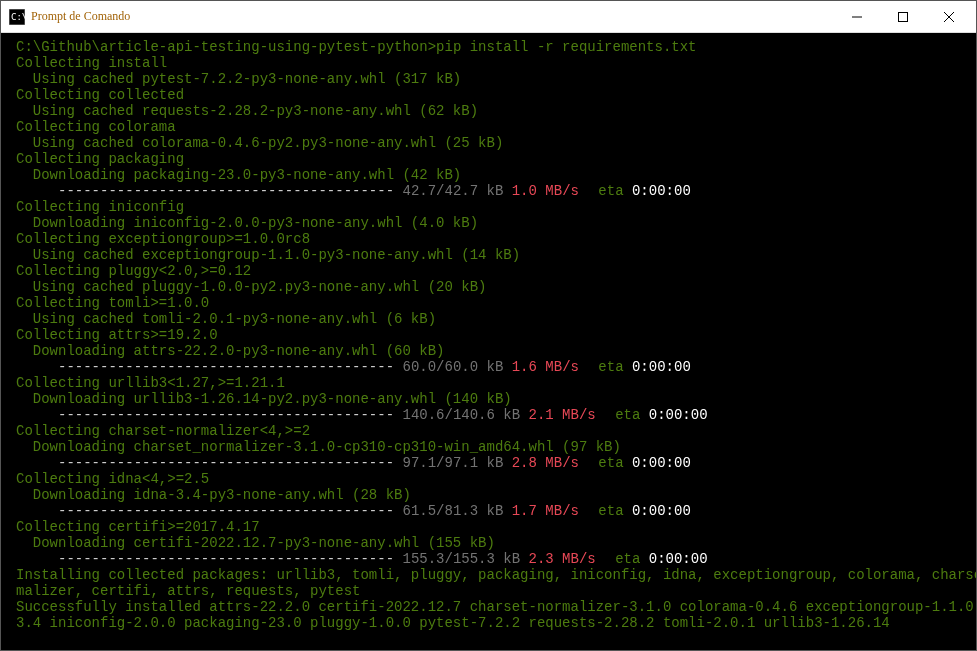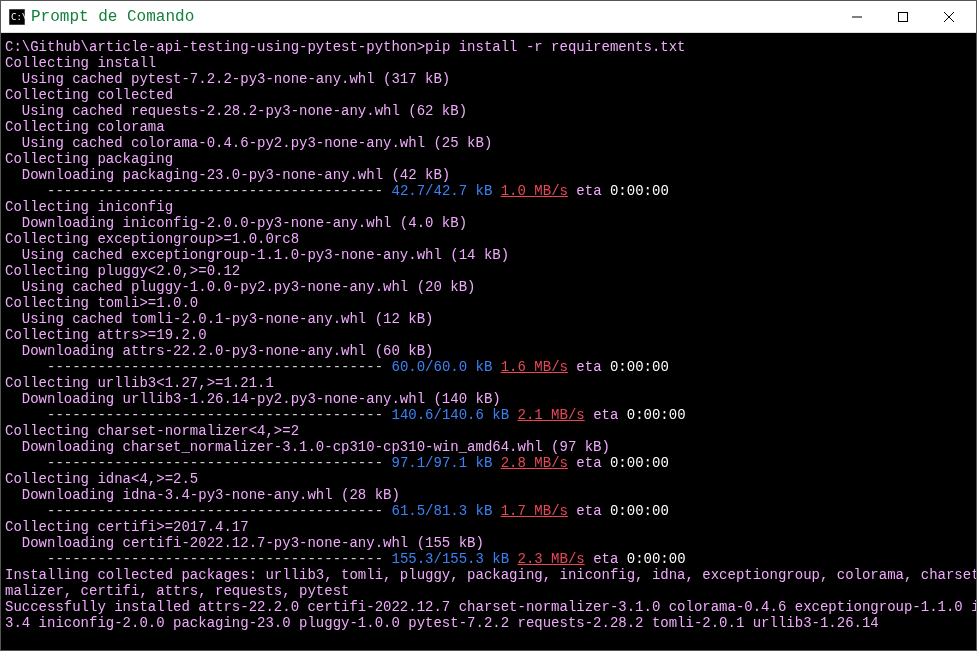--- a/index.html
+++ b/index.html
@@ -29,23 +29,23 @@
     .titlebar-icon {
       width: 16px;
       height: 16px;
       margin-right: 6px;
       display: flex;
       align-items: center;
       justify-content: center;
     }
     .titlebar-icon svg { width: 16px; height: 16px; }
     .titlebar-title {
-      font-family: Liberation Mono, monospace;
-      font-size: 16px;
-      color: #15803d;
+      font-family: Liberation Serif, serif;
+      font-size: 12px;
+      color: #a16207;
       flex: 1;
     }
     .titlebar-controls { display: flex; }
     .titlebar-btn {
       width: 46px;
       height: 30px;
       display: flex;
       align-items: center;
       justify-content: center;
       font-family: 'Segoe UI', sans-serif;
@@ -58,23 +58,23 @@
       flex: 1;
       background: #000;
       color: #ccc;
       font-size: 14px;
       line-height: 16px;
       padding: 6px 4px;
       overflow: hidden;
       white-space: pre;
       letter-spacing: 0;
     }
-    .white { color: #f0abfc; }
-    .green { color: #3b82f6; }
-    .red { color: #e74856; text-decoration: underline; }
+    .white { color: #4d7c0f; margin-left: 11px; }
+    .green { color: #737373; }
+    .red { color: #e74856; }
     .cyan { color: #ffffff; }
     .dashes { color: #ccc; }
   </style>
 </head>
 <body>
 
 <div class="window">
   <div class="titlebar">
     <div class="titlebar-icon">
       <svg viewBox="0 0 16 16">
@@ -112,21 +112,21 @@
 <span class="white">Collecting packaging</span>
 <span class="white">  Downloading packaging-23.0-py3-none-any.whl (42 kB)</span>
 <span><span class="white">     </span><span class="dashes">---------------------------------------- </span><span class="green">42.7/42.7 kB</span> <span class="red">1.0 MB/s</span> <span class="white">eta</span> <span class="cyan">0:00:00</span></span>
 <span class="white">Collecting iniconfig</span>
 <span class="white">  Downloading iniconfig-2.0.0-py3-none-any.whl (4.0 kB)</span>
 <span class="white">Collecting exceptiongroup&gt;=1.0.0rc8</span>
 <span class="white">  Using cached exceptiongroup-1.1.0-py3-none-any.whl (14 kB)</span>
 <span class="white">Collecting pluggy&lt;2.0,&gt;=0.12</span>
 <span class="white">  Using cached pluggy-1.0.0-py2.py3-none-any.whl (20 kB)</span>
 <span class="white">Collecting tomli&gt;=1.0.0</span>
-<span class="white">  Using cached tomli-2.0.1-py3-none-any.whl (12 kB)</span>
+<span class="white">  Using cached tomli-2.0.1-py3-none-any.whl (6 kB)</span>
 <span class="white">Collecting attrs&gt;=19.2.0</span>
 <span class="white">  Downloading attrs-22.2.0-py3-none-any.whl (60 kB)</span>
 <span><span class="white">     </span><span class="dashes">---------------------------------------- </span><span class="green">60.0/60.0 kB</span> <span class="red">1.6 MB/s</span> <span class="white">eta</span> <span class="cyan">0:00:00</span></span>
 <span class="white">Collecting urllib3&lt;1.27,&gt;=1.21.1</span>
 <span class="white">  Downloading urllib3-1.26.14-py2.py3-none-any.whl (140 kB)</span>
 <span><span class="white">     </span><span class="dashes">---------------------------------------- </span><span class="green">140.6/140.6 kB</span> <span class="red">2.1 MB/s</span> <span class="white">eta</span> <span class="cyan">0:00:00</span></span>
 <span class="white">Collecting charset-normalizer&lt;4,&gt;=2</span>
 <span class="white">  Downloading charset_normalizer-3.1.0-cp310-cp310-win_amd64.whl (97 kB)</span>
 <span><span class="white">     </span><span class="dashes">---------------------------------------- </span><span class="green">97.1/97.1 kB</span> <span class="red">2.8 MB/s</span> <span class="white">eta</span> <span class="cyan">0:00:00</span></span>
 <span class="white">Collecting idna&lt;4,&gt;=2.5</span>

